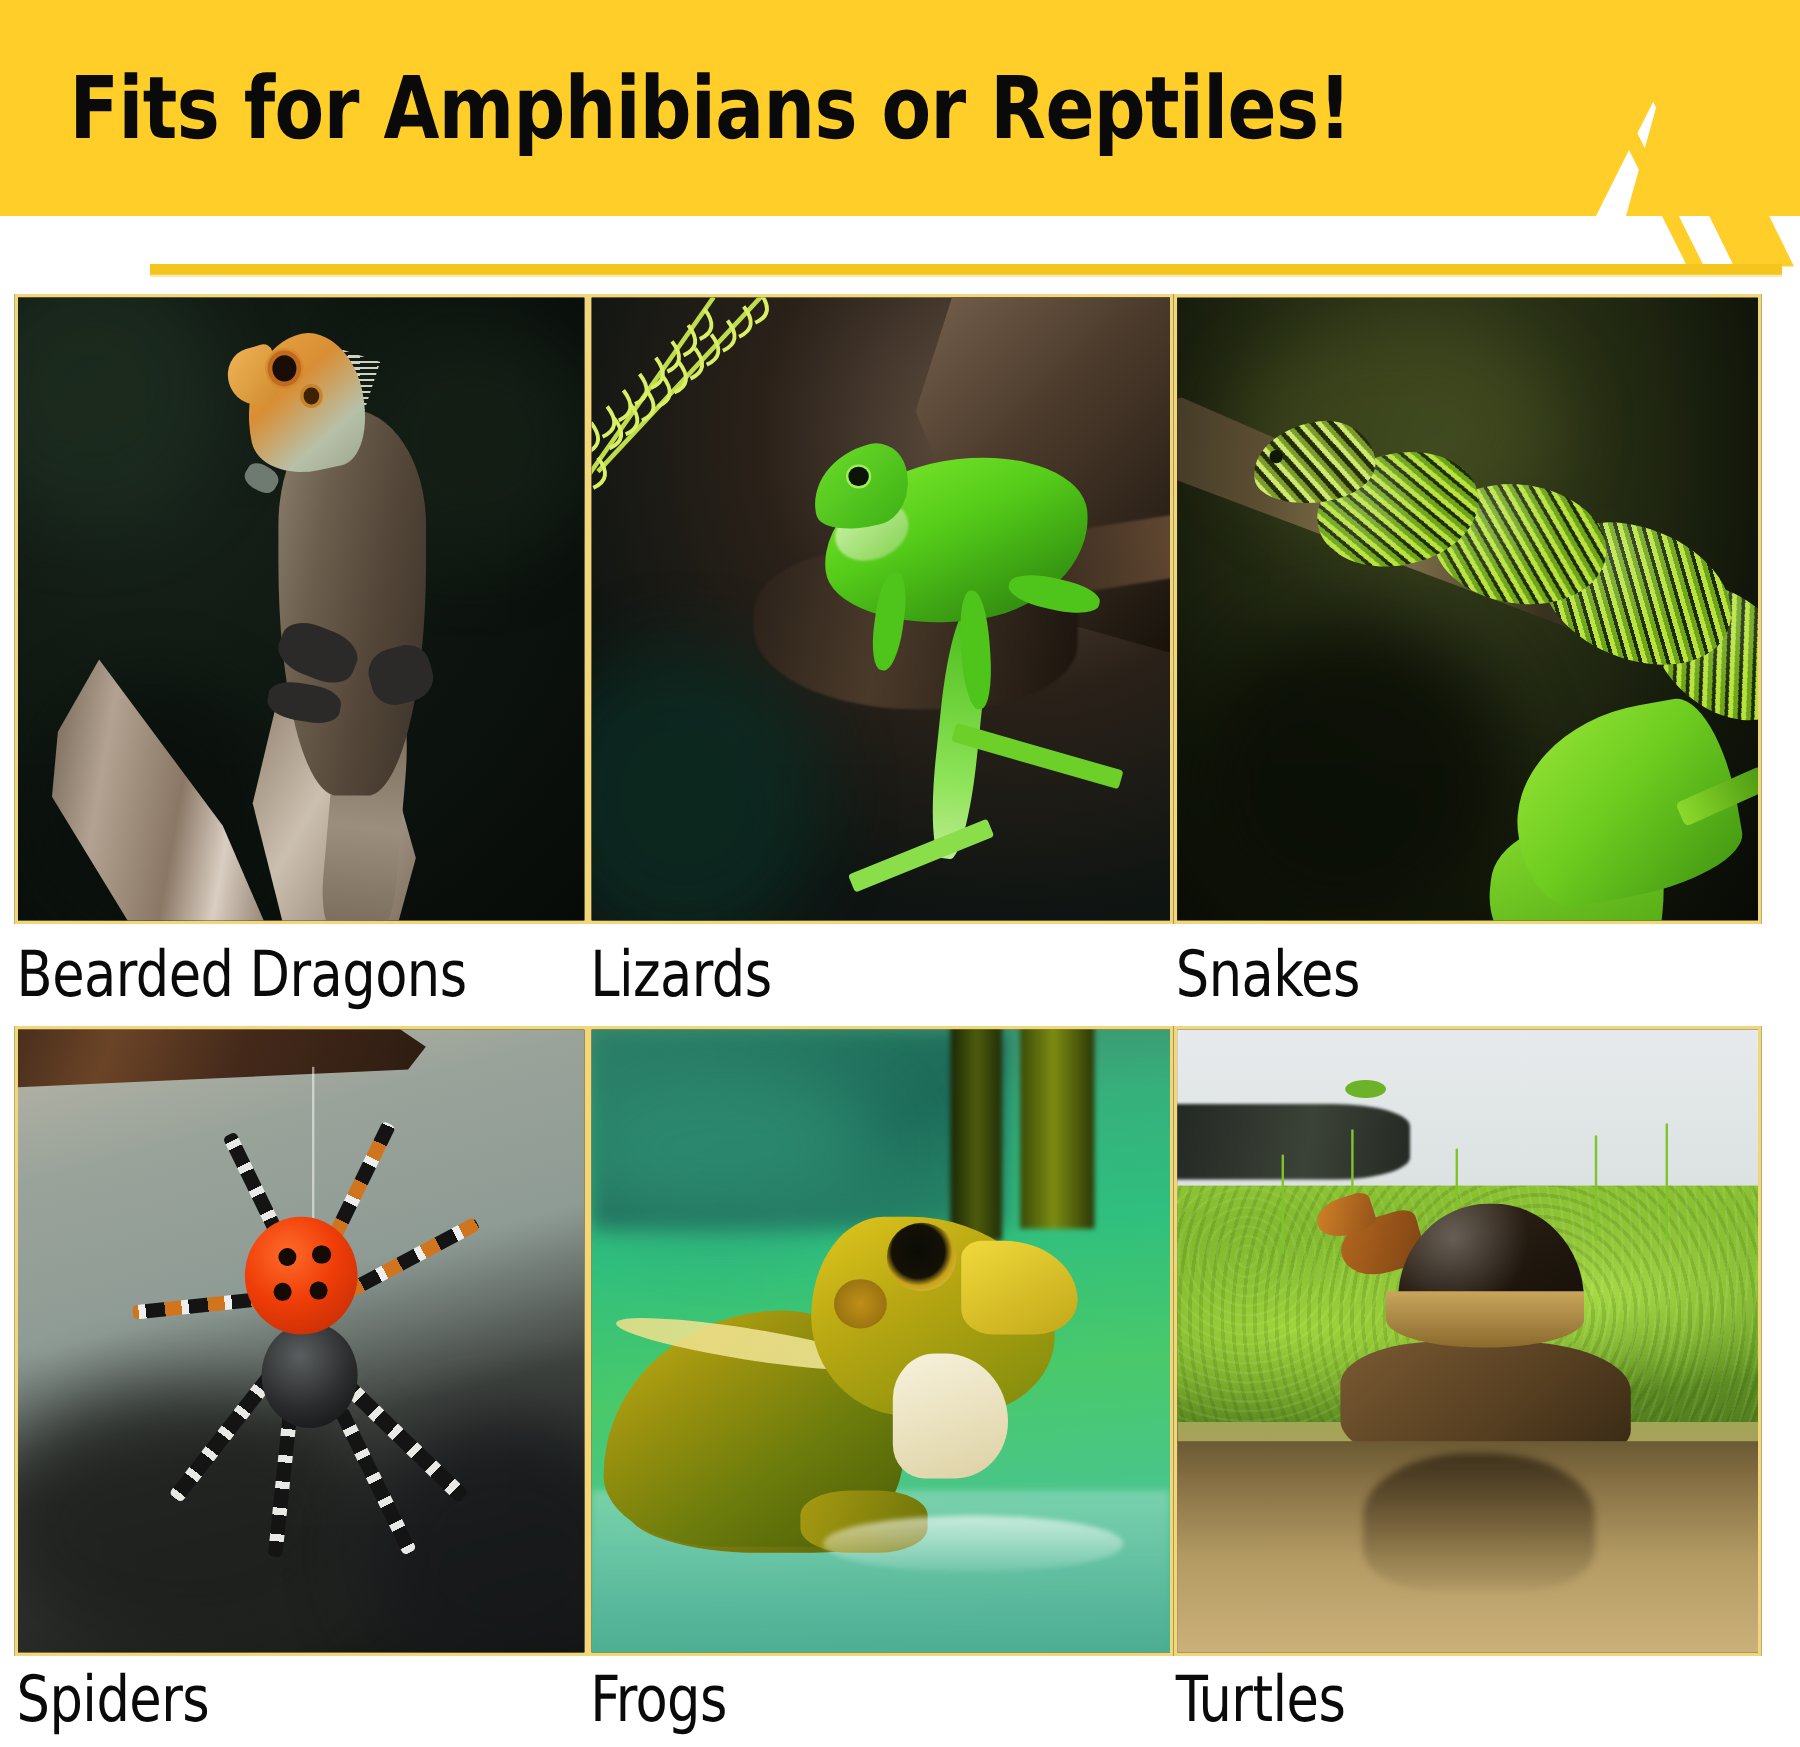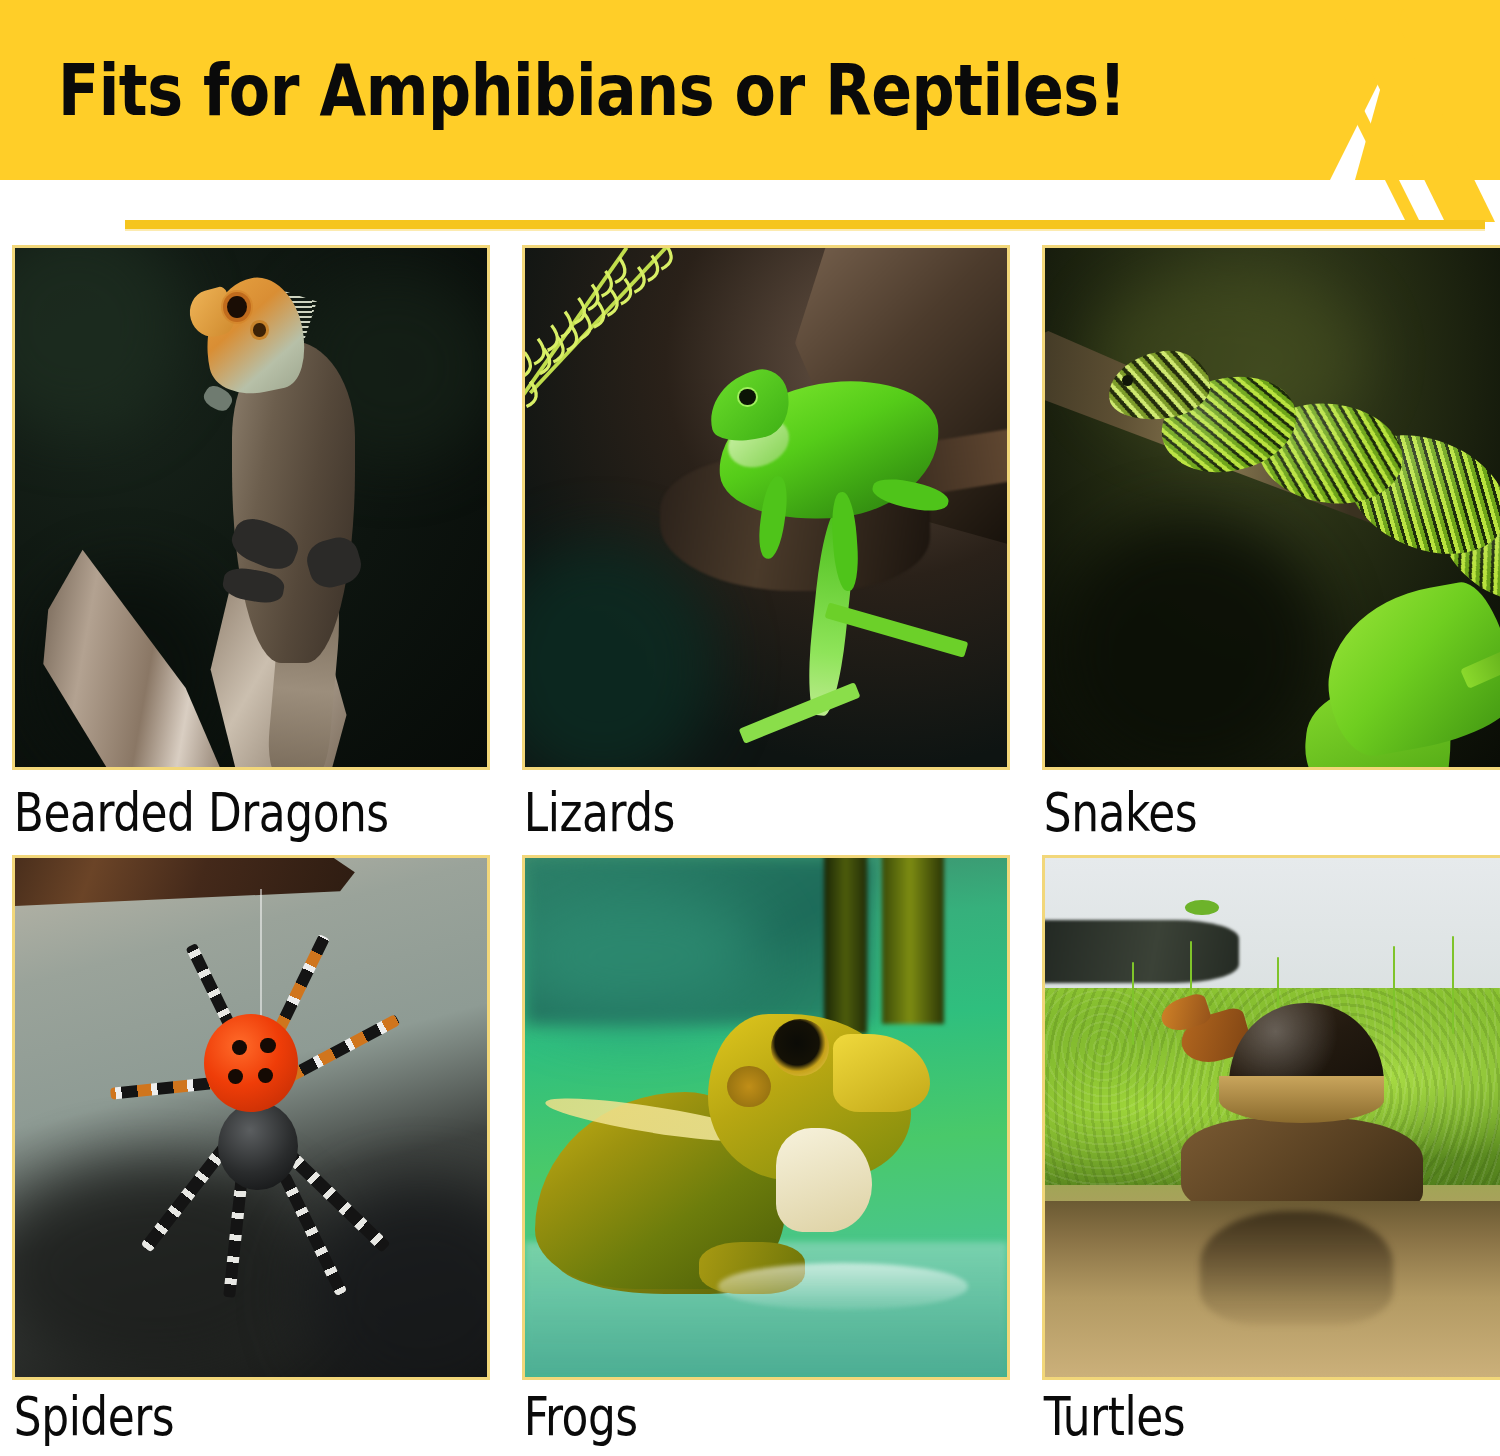--- a/index.html
+++ b/index.html
@@ -45,21 +45,21 @@
     background:rgba(245,197,30,.35);
   }
 
   
   .grid {
     position:absolute; left:12px; top:245px;
     width:1476px; height:1200px;
     display:grid;
     grid-template-columns:478px 488px 490px;
     grid-template-rows:525px 85px 525px 62px;
-    column-gap:32px;
+    column-gap:0;
   }
   .tile {
     position:relative; overflow:hidden;
     border:3px solid #F2D77A;
     background:#111;
   }
   .photo { position:absolute; inset:0; overflow:hidden; }
   .caption {
     display:flex; align-items:center;
     font-size:53px; color:#0a0a0a; font-weight:400;

